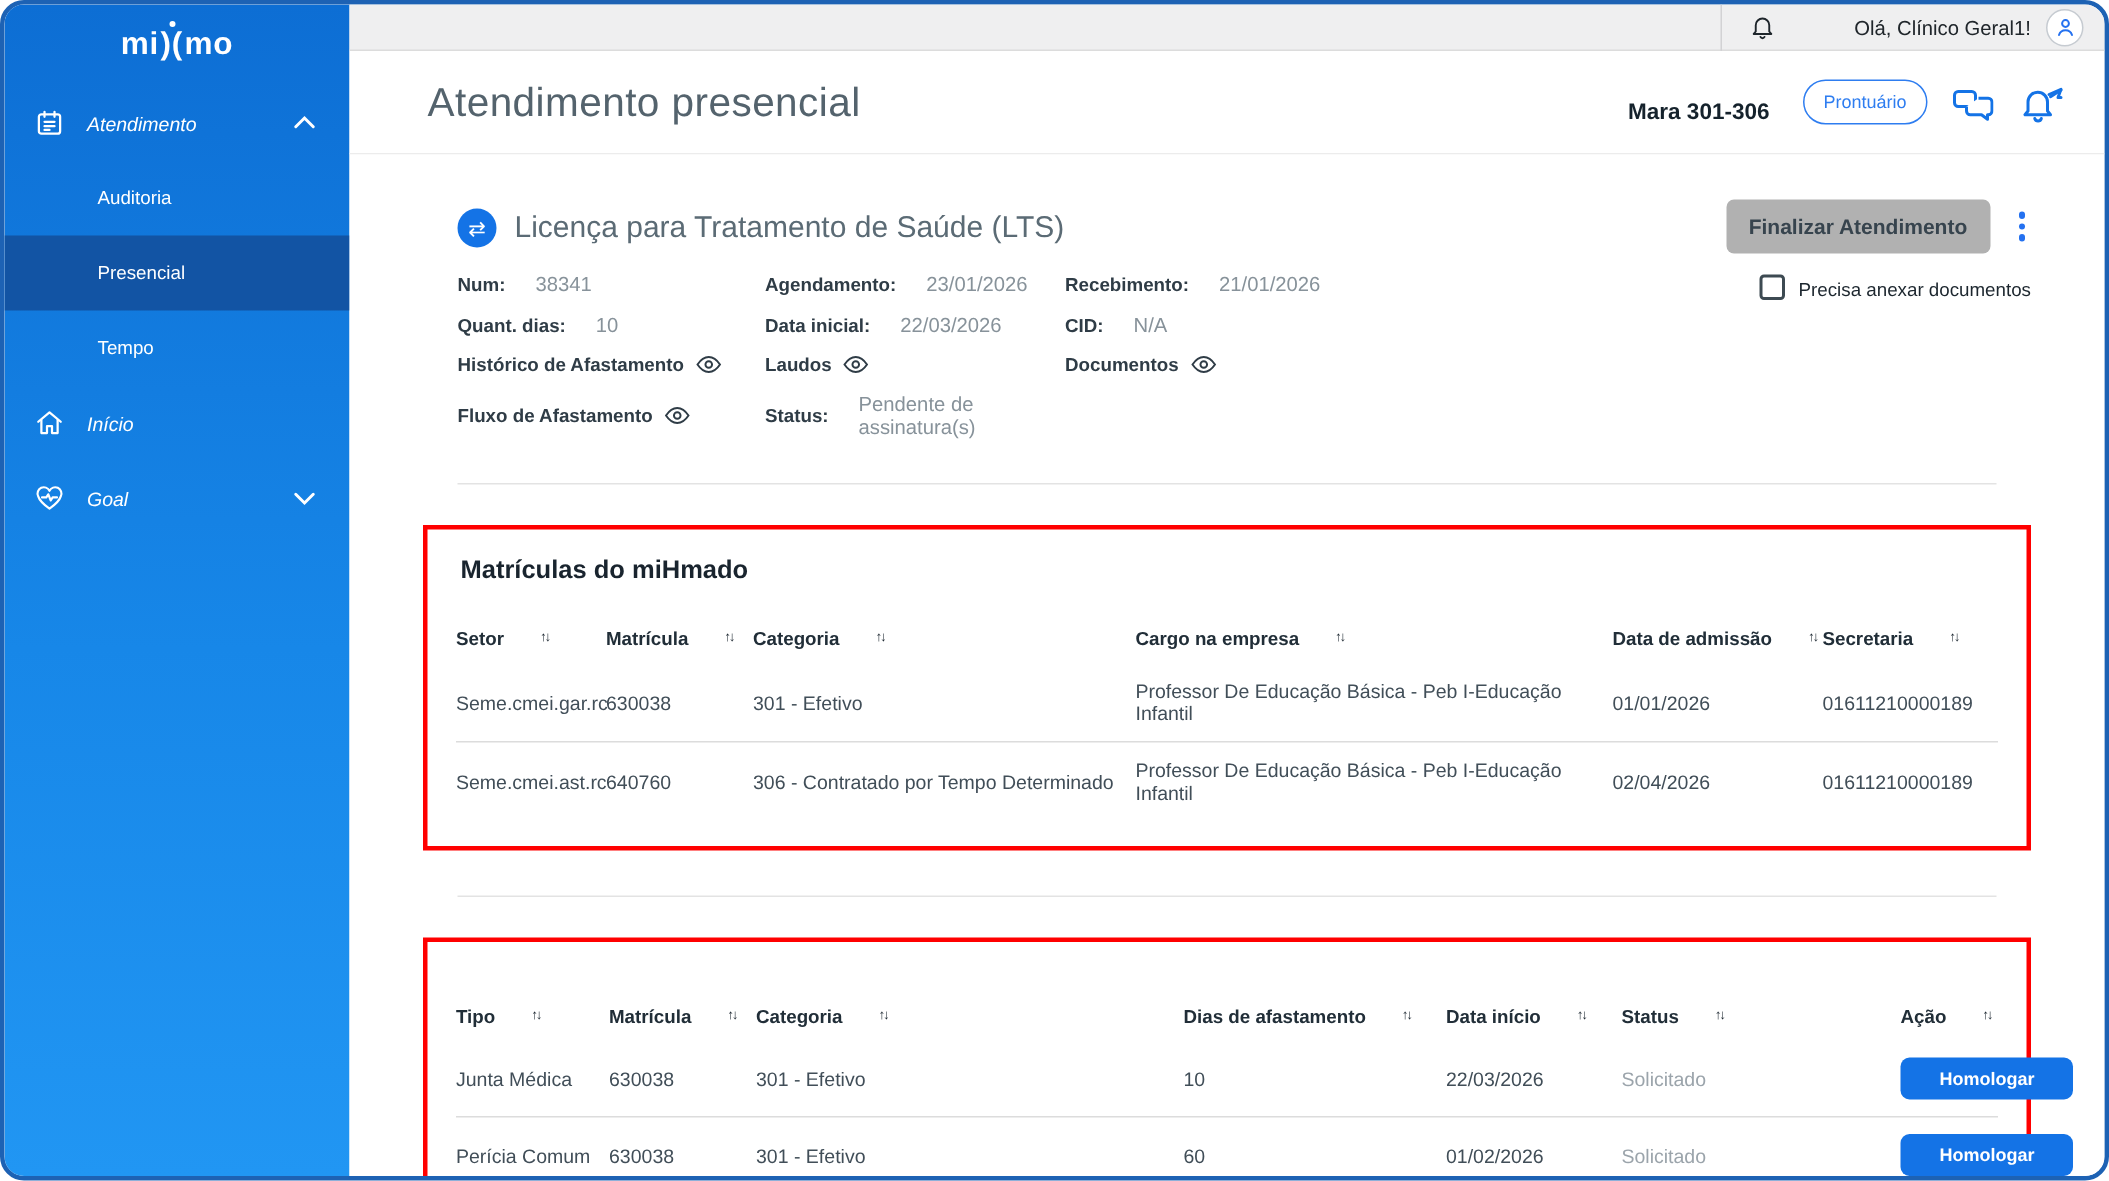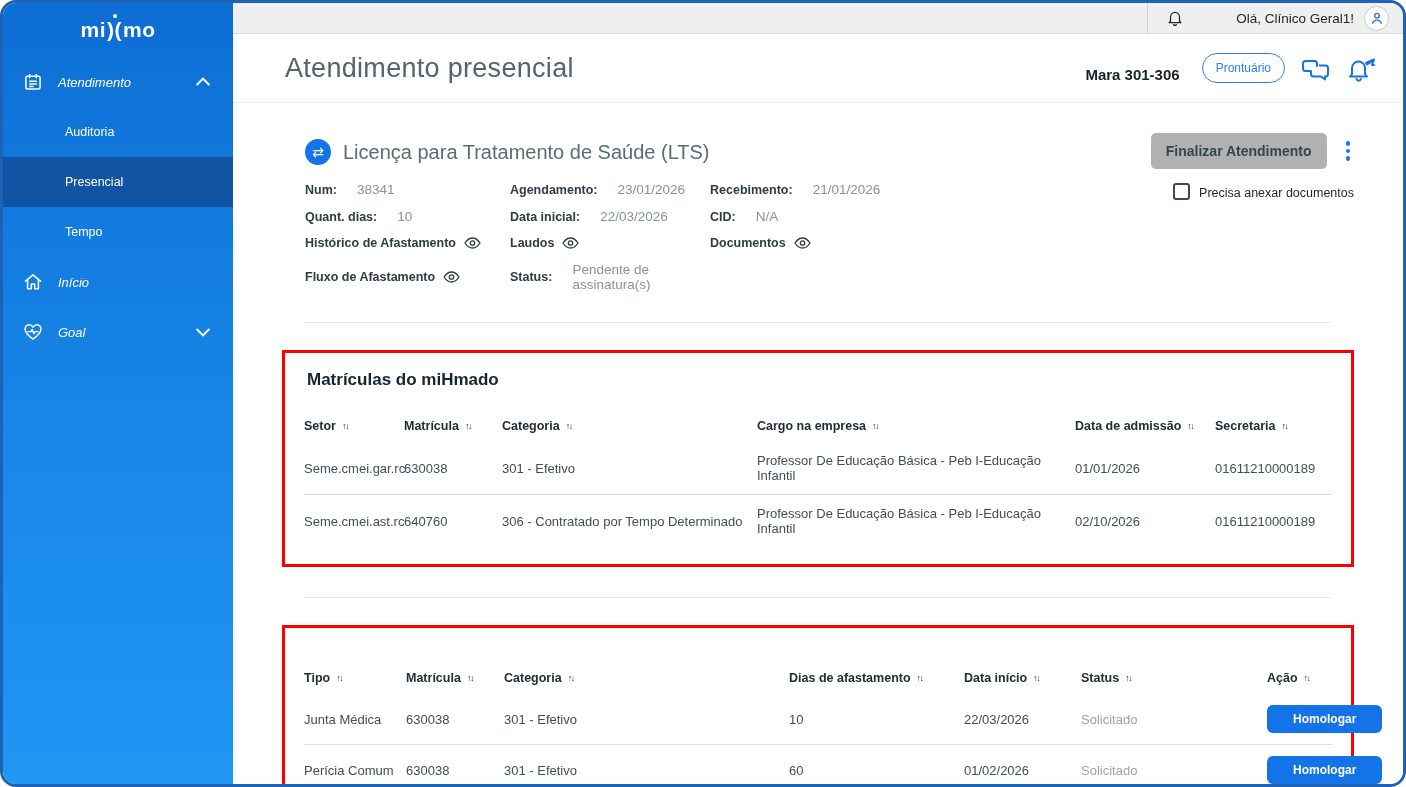--- a/index.html
+++ b/index.html
@@ -59,21 +59,21 @@
 
   .hr { height:1px; background:#e3e3e3; margin:30px 23px 27px; }
 
   .annotated { border:3px solid #ff0000; padding:14px 19px 17px; }
   .sec-title { font-size:17px; font-weight:700; color:#19242e; margin:3px 0 0 3px; }
 
   .thead, .trow { display:grid; align-items:center; }
   .t1 { grid-template-columns:100px 98px 255px 318px 140px 1fr; }
   .t2 { grid-template-columns:102px 98px 285px 175px 117px 186px 1fr; }
   .thead { margin-top:29px; }
-  .th { display:flex; align-items:center; gap:6px; font-size:12.5px; font-weight:700; color:#212e38; cursor:pointer; }
+  .th { display:flex; gap:24px; font-size:12.5px; font-weight:700; color:#212e38; cursor:pointer; }
   .sort { font-size:9px; letter-spacing:-1.5px; color:#1c2730; }
   .trow { padding:11px 0; font-size:13px; color:#414e58; }
   .trow + .trow { border-top:1px solid #dcdcdc; }
   .thead + .trow { margin-top:9px; }
   .status-val { color:#9ba4ab; }
   .homologar-btn { background:#1473e6; color:#fff; font-weight:700; font-size:12px; padding:7px 26px; border:none; border-radius:6px; cursor:pointer; font-family:inherit; }
   .acao-cell { display:flex; }
 </style>
 </head>
 <body>
@@ -298,21 +298,21 @@
         <span>301 - Efetivo</span>
         <span>Professor De Educação Básica - Peb I-Educação Infantil</span>
         <span>01/01/2026</span>
         <span>01611210000189</span>
       </div>
       <div class="trow t1">
         <span>Seme.cmei.ast.rc</span>
         <span>640760</span>
         <span>306 - Contratado por Tempo Determinado</span>
         <span>Professor De Educação Básica - Peb I-Educação Infantil</span>
-        <span>02/10/2026</span>
+        <span>02/04/2026</span>
         <span>01611210000189</span>
       </div>
     </section>
 
     <div class="hr"></div>
 
     <section class="annotated">
 
       <div class="thead t2">
         <span class="th">

